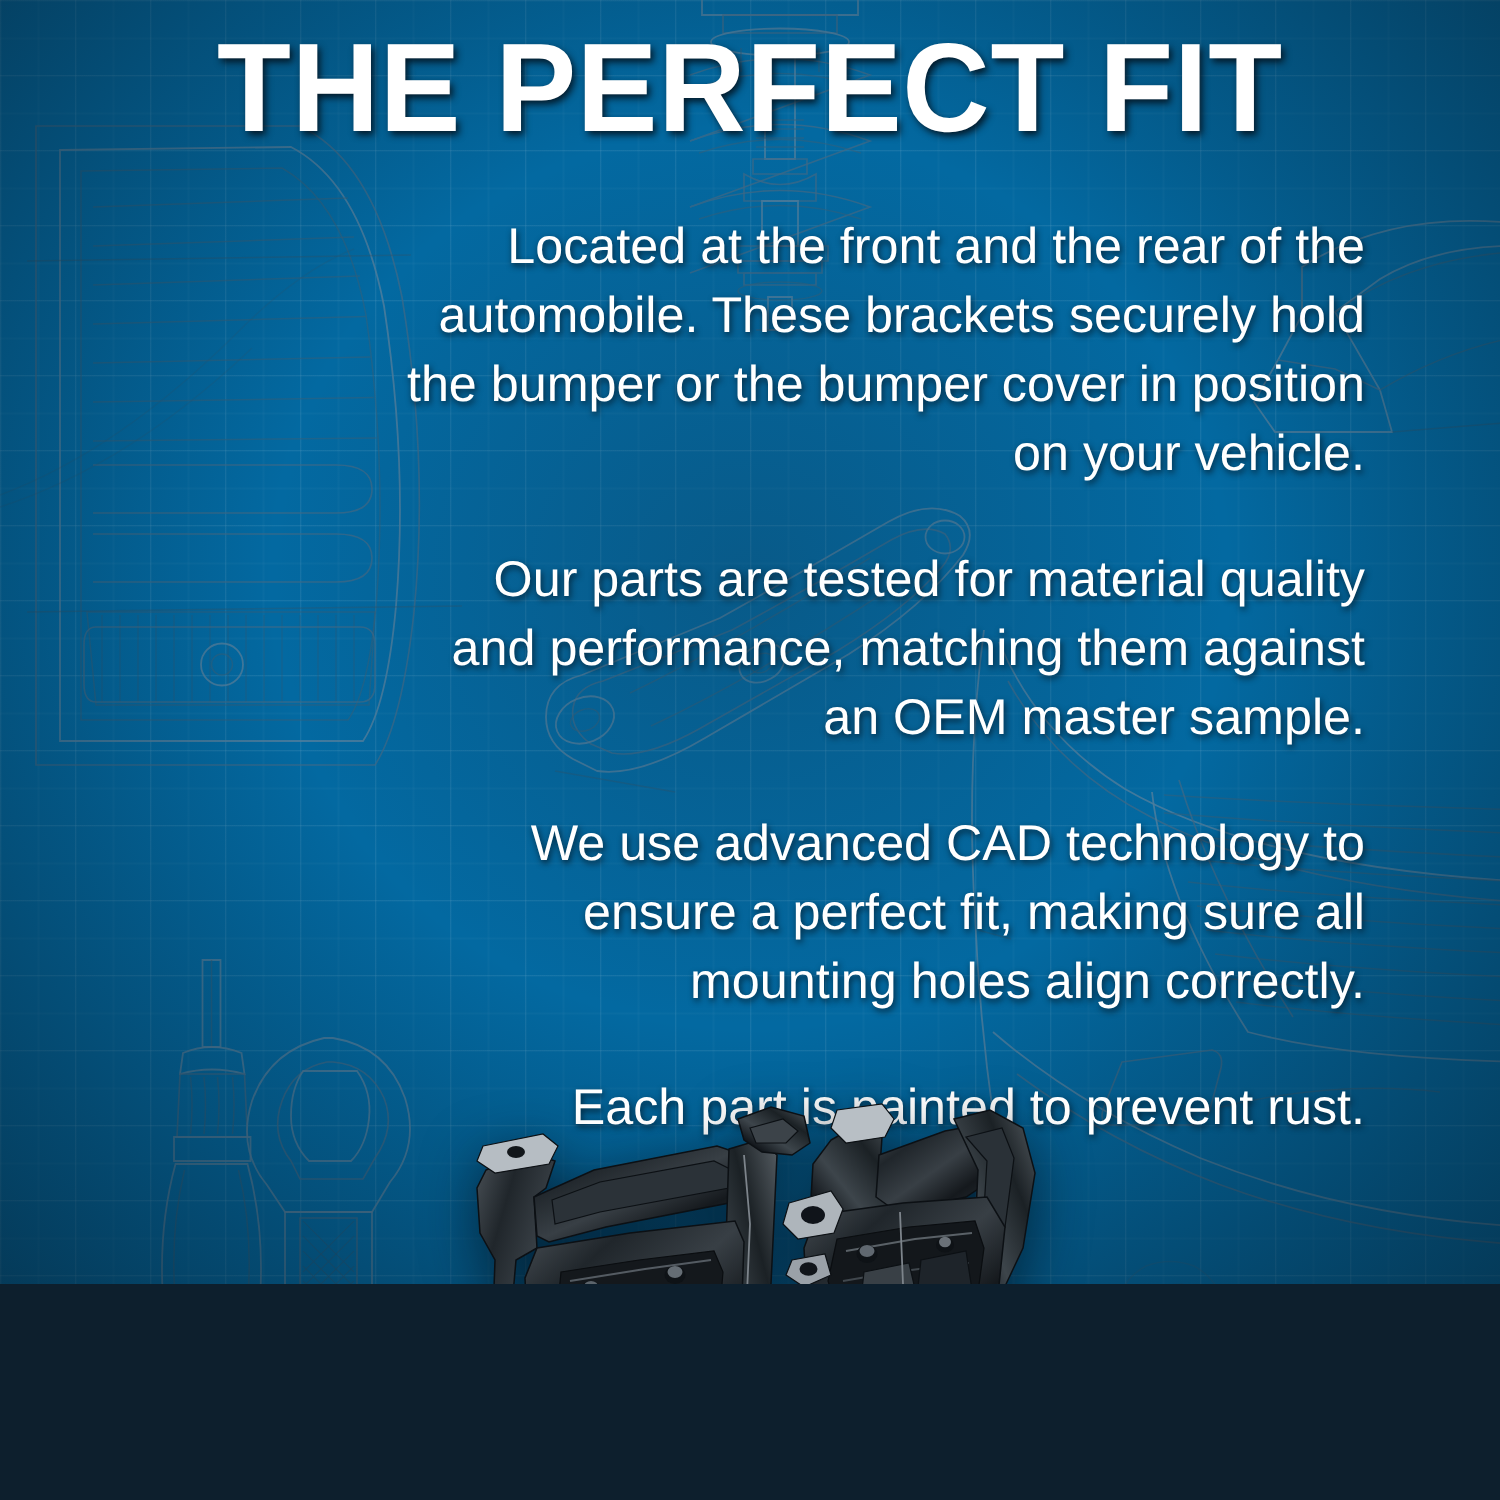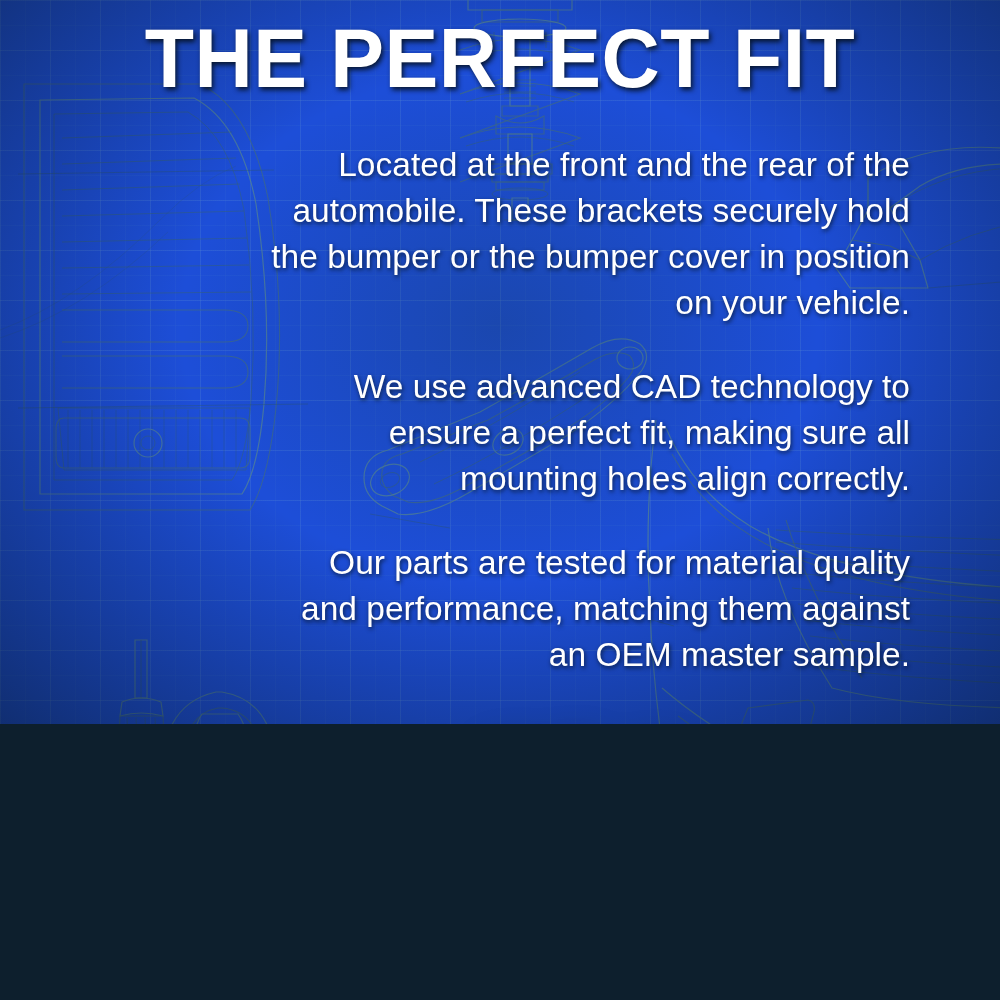--- a/index.html
+++ b/index.html
@@ -3,23 +3,23 @@
 <meta charset="utf-8">
 <style>
   html, body {
     margin: 0;
     padding: 0;
     background: #0d1f2d;
   }
   #page {
     position: relative;
     width: 1000px;
-    height: 724px;
+    height: 856px;
     overflow: hidden;
-    background-color: #1d4ed8;
+    background-color: #0369a1;
     font-family: "Liberation Sans", sans-serif;
     text-decoration: underline;
   }
 
   
   .grid-fine, .grid-major {
     position: absolute;
     inset: 0;
     pointer-events: none;
   }
@@ -344,26 +344,26 @@
   <div class="vignette"></div>
 
   <div class="content">
     <div class="headline">THE PERFECT FIT</div>
 
     <div class="body-block">
       <p class="para">Located at the front and the rear of the
 automobile.  These brackets securely hold
 the bumper or the bumper cover in position
 on your vehicle.</p>
+      <p class="para">Our parts are tested for material quality
+and performance, matching them against
+an OEM master sample.</p>
       <p class="para">We use advanced CAD technology to
 ensure a perfect fit, making sure all
 mounting holes align correctly.</p>
-      <p class="para">Our parts are tested for material quality
-and performance, matching them against
-an OEM master sample.</p>
       <p class="para">Each part is painted to prevent rust.</p>
     </div>
   </div>
 
   <div class="product">
     <svg width="400" height="250" viewBox="0 0 400 250">
       <defs>
         <linearGradient id="mtl" x1="0" y1="0" x2="1" y2="1">
           <stop offset="0%" stop-color="#4a5157"></stop>
           <stop offset="25%" stop-color="#20262b"></stop>

